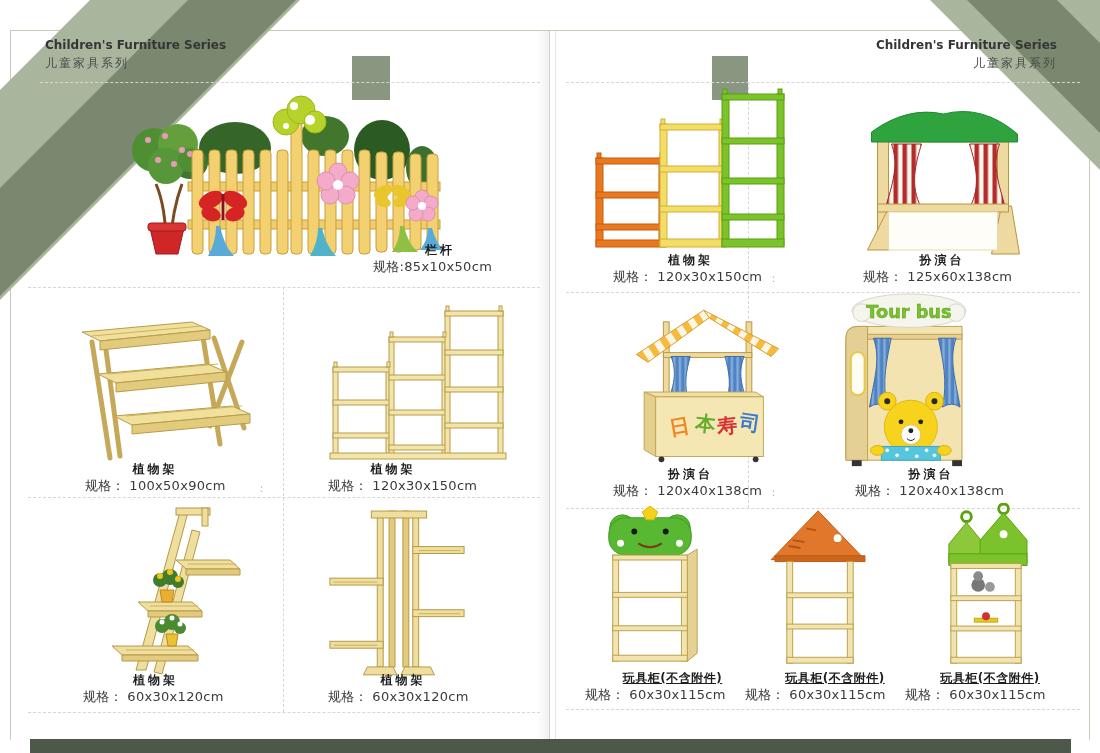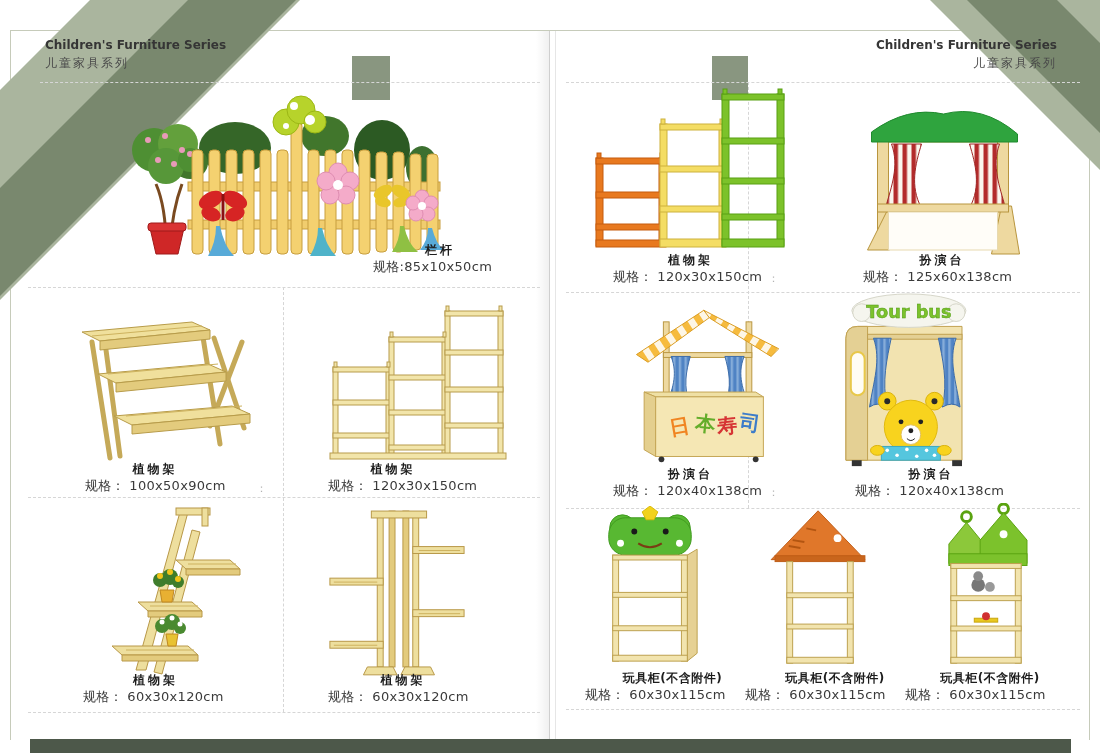--- a/index.html
+++ b/index.html
@@ -12,21 +12,21 @@
   .gutter-shade{position:absolute;background:linear-gradient(to right,rgba(0,0,0,0),rgba(0,0,0,0.06));}
   .footer-bar{position:absolute;background:#4d584a;}
   .dash-h{position:absolute;height:0;border-top:1px dashed #d6d6d6;}
   .dash-v{position:absolute;width:0;border-left:1px dashed #d6d6d6;}
   .header{position:absolute;top:37px;}
   .h-en{font-size:12px;font-weight:bold;color:#353535;line-height:16px;}
   .h-zh{font-size:12px;color:#4a4a4a;letter-spacing:2px;line-height:14px;margin-top:3px;}
   .hdr-right{text-align:right;}
   .label-block{position:absolute;}
   .p-name{font-size:12px;font-weight:bold;color:#1d1d1d;text-align:center;letter-spacing:3px;line-height:13px;white-space:nowrap;}
-  .p-name.tight{letter-spacing:0.5px;}
+  .p-name.tight{letter-spacing:0.5px;text-decoration:underline;}
   .p-spec{font-size:13px;color:#3a3a3a;text-align:left;margin-top:4px;letter-spacing:0.3px;line-height:12px;white-space:nowrap;}
   .stray{position:absolute;font-size:11px;color:#9a9a9a;opacity:.75;}
   .product{position:absolute;}
   .product svg{display:block;width:100%;height:100%;}
 </style>
 </head>
 <body>
 
 <div class="canvas">
 

